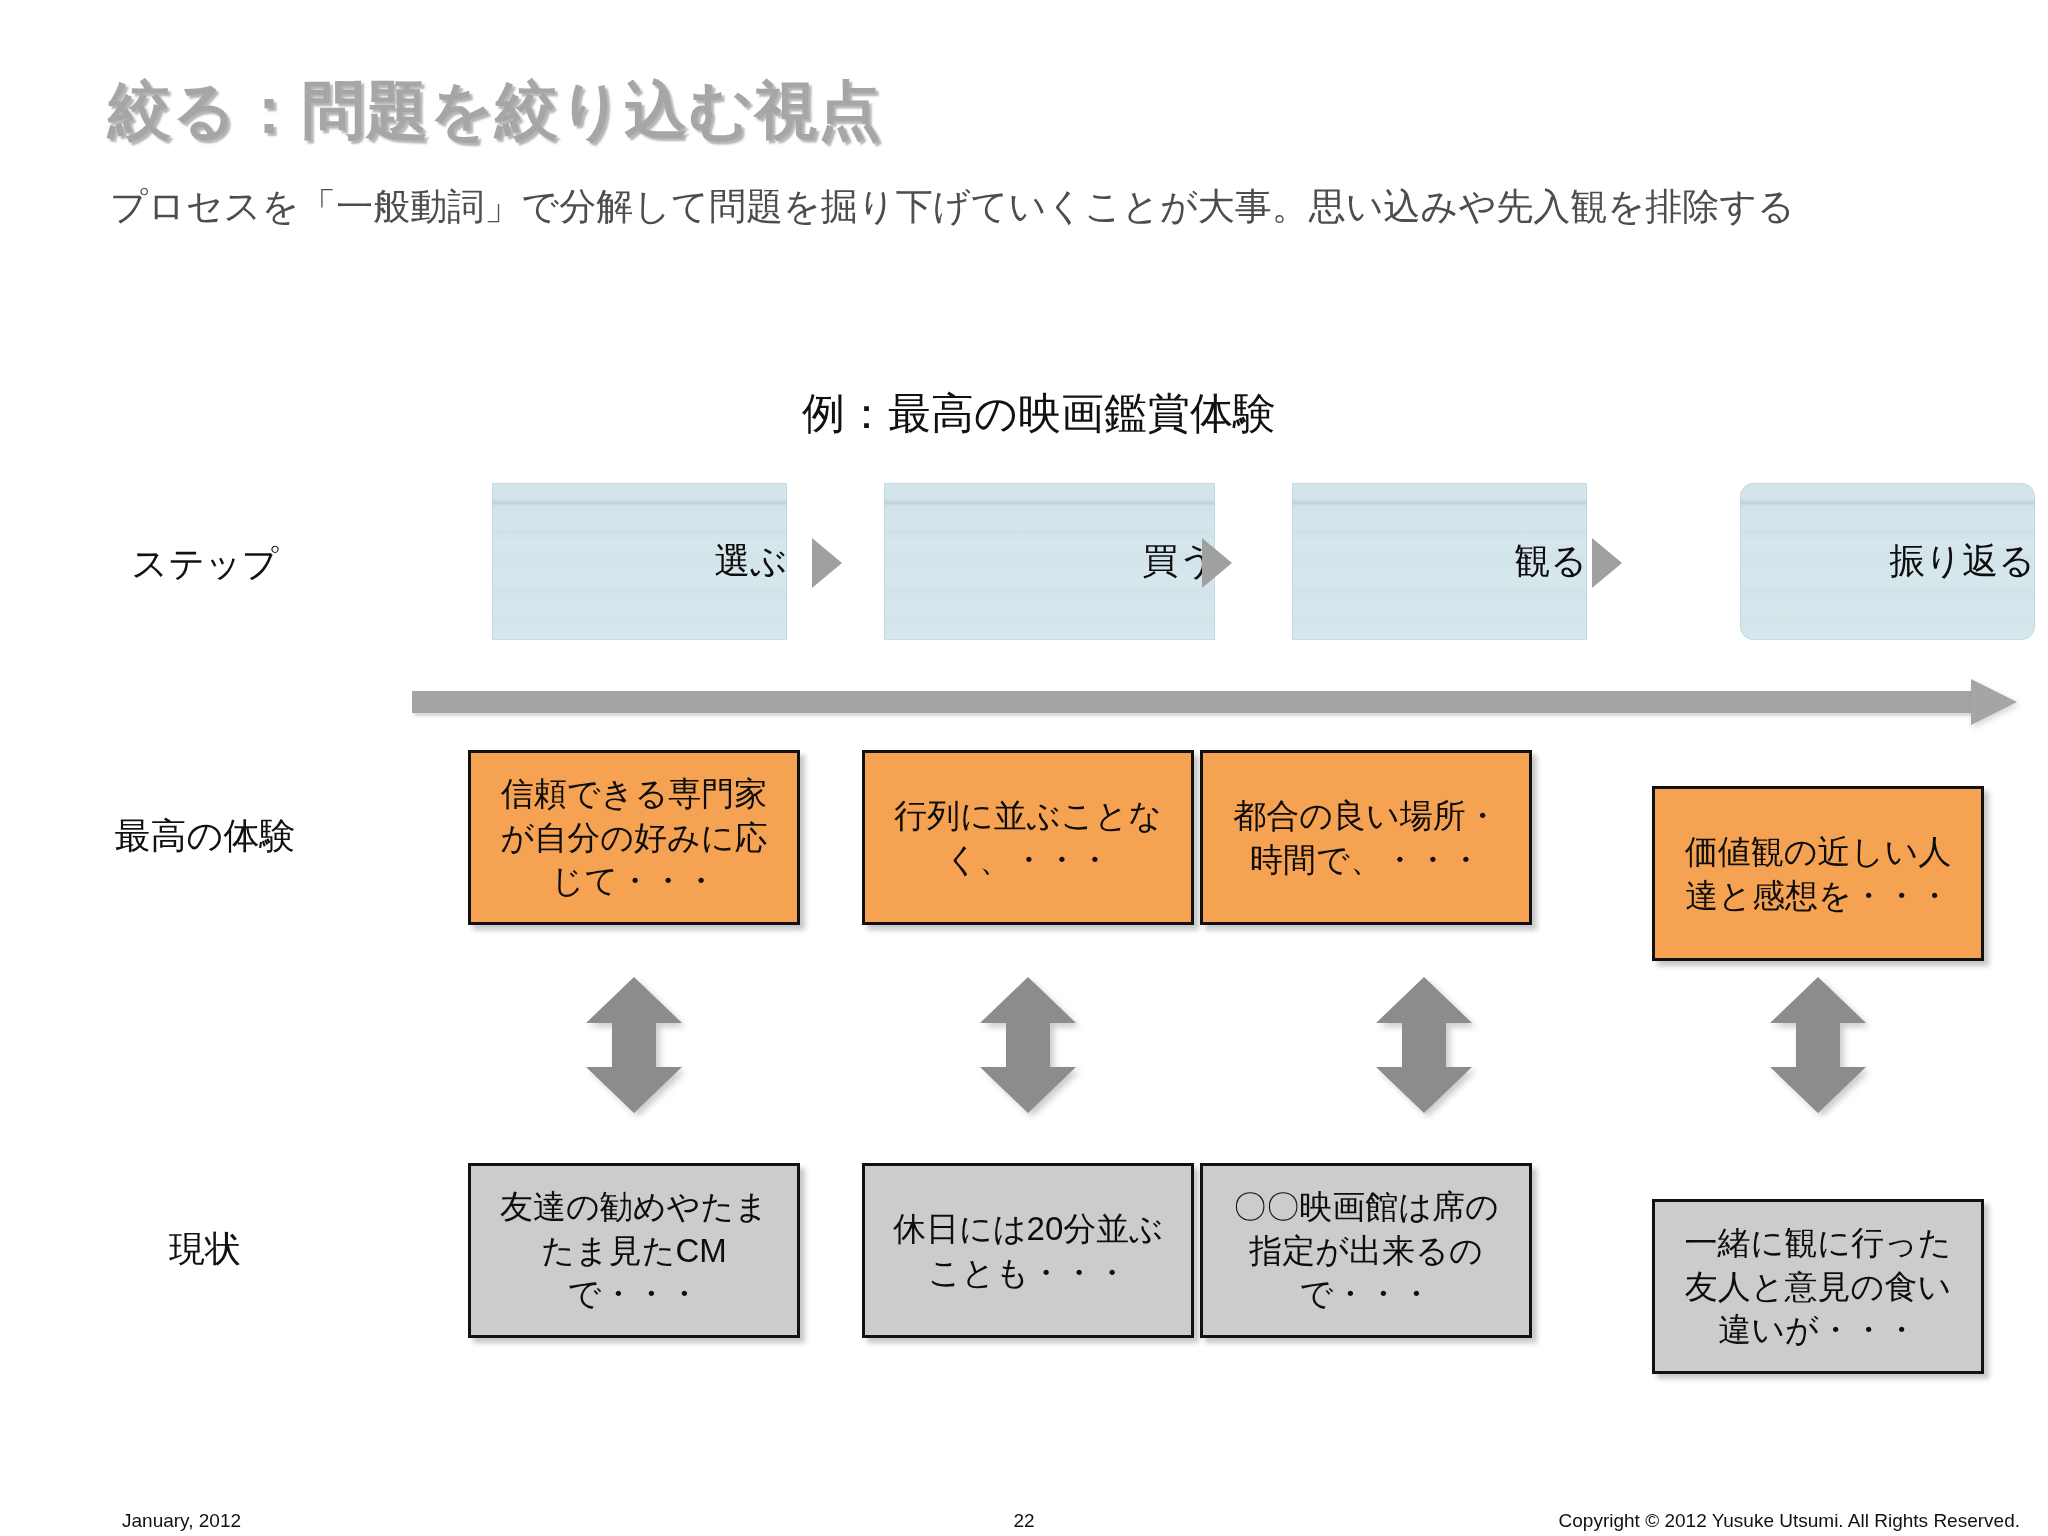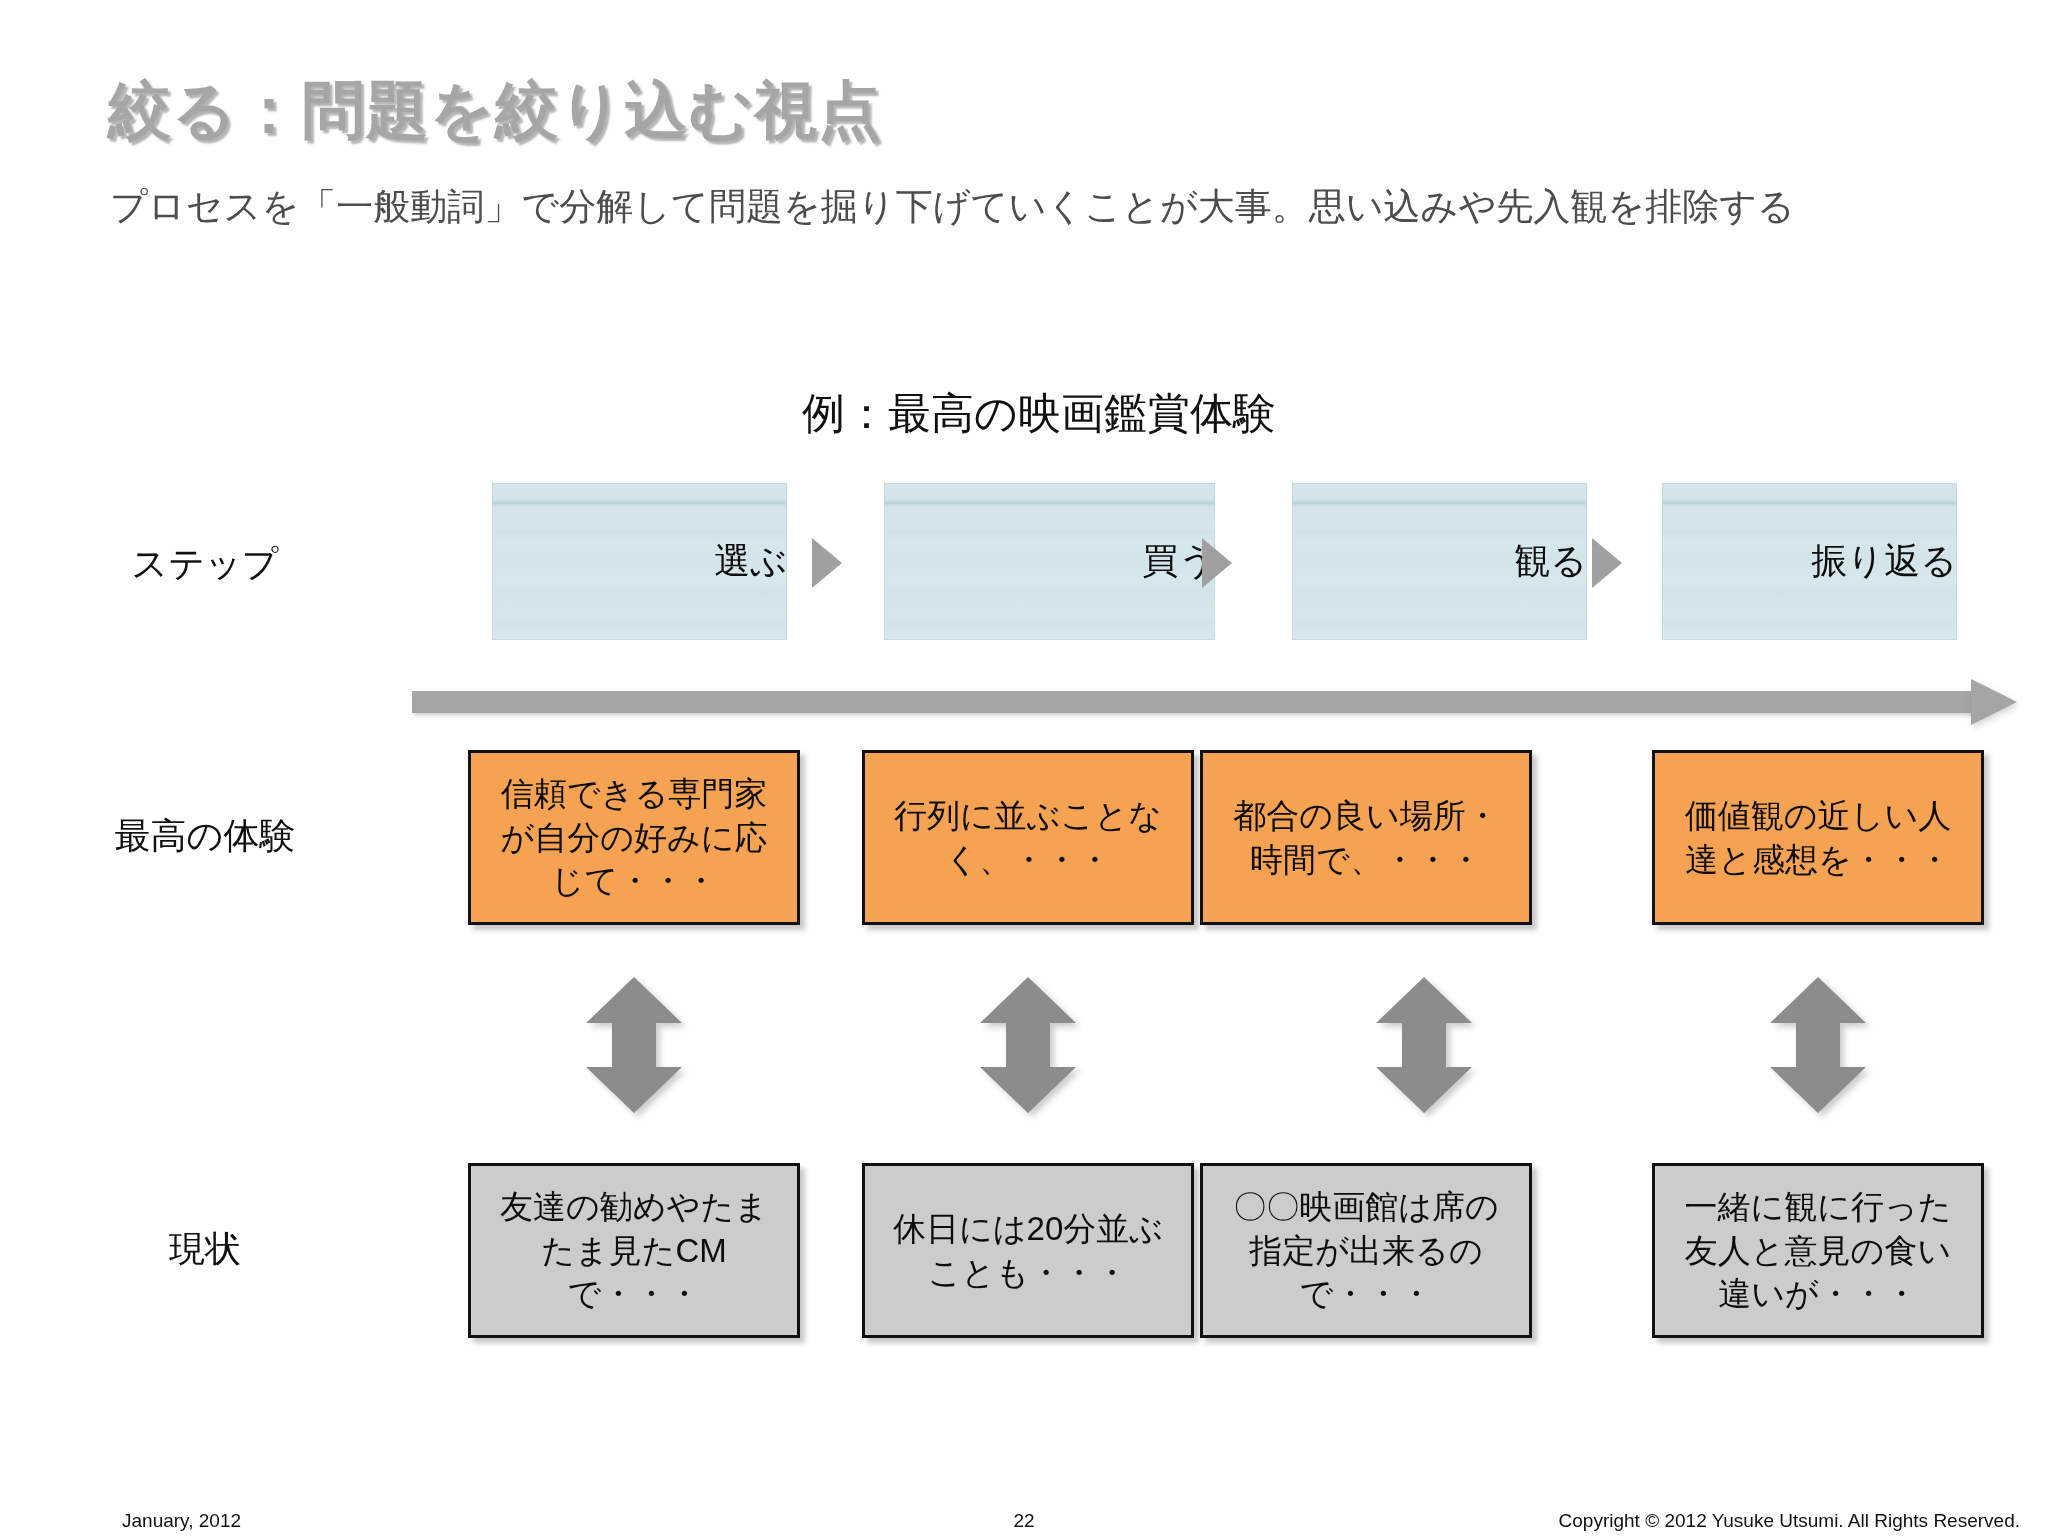--- a/index.html
+++ b/index.html
@@ -89,21 +89,21 @@
     top: 50%;
     transform: translateY(-52%);
     text-align: right;
     font-size: 36px;
     color: #0d0d0d;
     white-space: nowrap;
   }
   .step-1 { left: 492px; }
   .step-2 { left: 884px; padding-left: 36px; }
   .step-3 { left: 1272px; margin-left: 20px; }
-  .step-4 { left: 1662px; }
+  .step-4 { left: 1740px; border-radius: 14px; }
 
   
   .step-tri {
     position: absolute;
     top: 538px;
     width: 0; height: 0;
     border-left: 30px solid #a0a0a0;
     border-top: 25px solid transparent;
     border-bottom: 25px solid transparent;
   }
@@ -160,21 +160,21 @@
     padding: 0 14px;
     box-sizing: border-box;
     white-space: pre-line;
   }
   .orange { background: #f5a352; top: 750px; }
   .gray   { background: #cccccc; top: 1163px; }
 
   .col-1 { left: 468px; }
   .col-2 { left: 862px; }
   .col-3 { left: 1200px; }
-  .col-4 { left: 1652px; }
+  .col-4 { left: 1652px; margin-top: 36px; }
 
   
   .dbl-arrow {
     position: absolute;
     top: 975px;
     width: 112px;
     height: 140px;
     filter: drop-shadow(4px 4px 3px rgba(0,0,0,0.20));
   }
   .dbl-arrow svg { display: block; }

